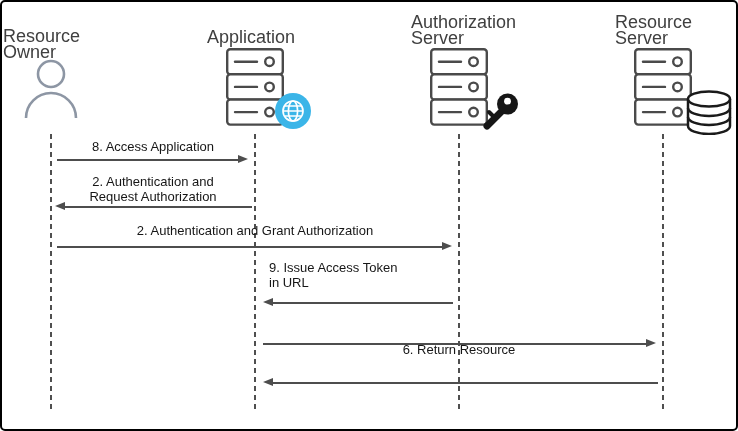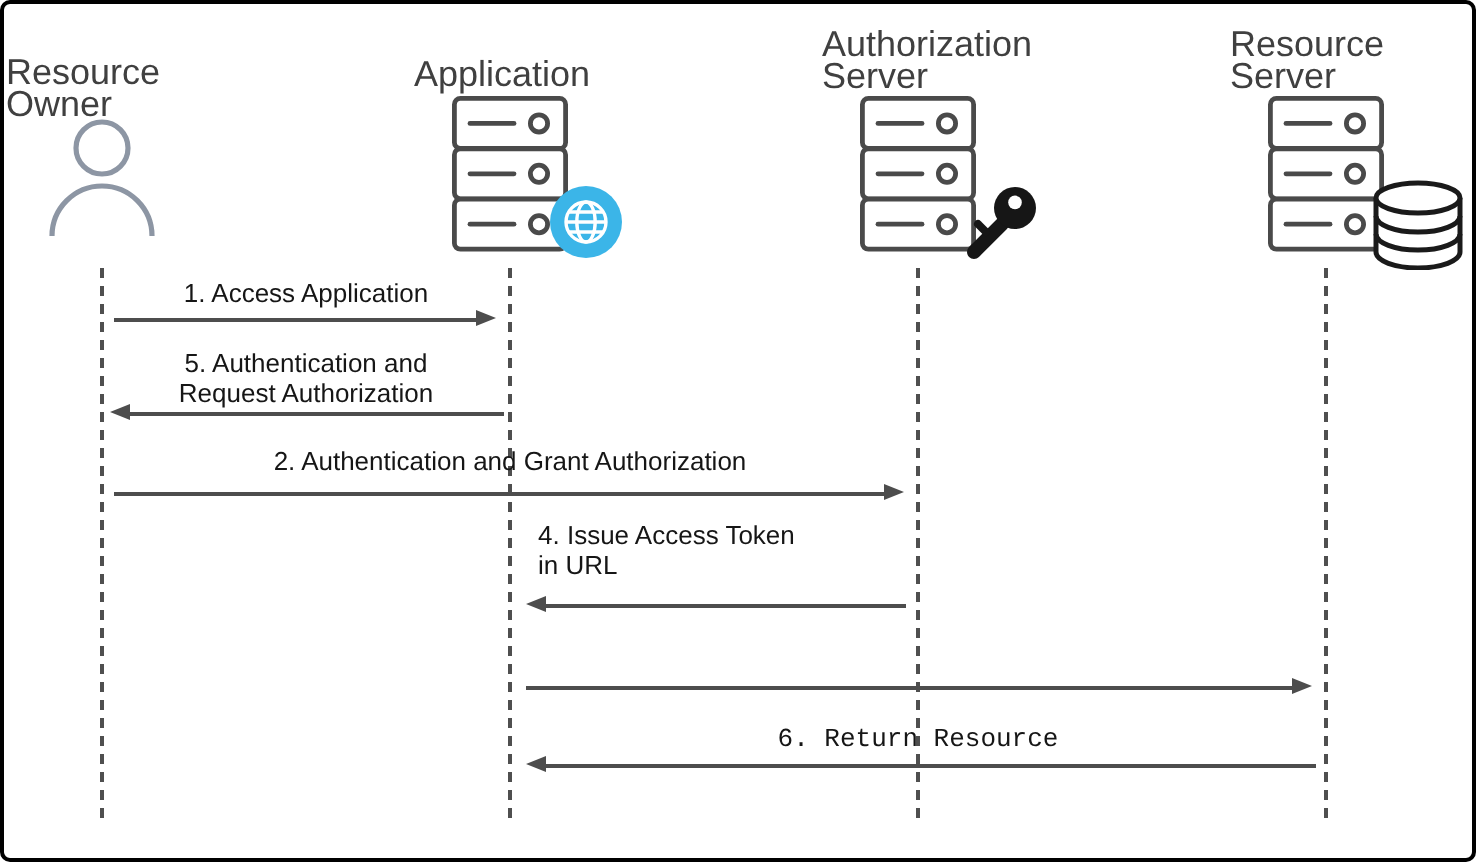--- a/index.html
+++ b/index.html
@@ -127,50 +127,50 @@
     <ellipse cx="24" cy="10" rx="21" ry="7.5" fill="#ffffff" stroke="#1a1a1a" stroke-width="2.5"></ellipse>
     <path d="M 3 19 A 21 8 0 0 0 45 19" fill="none" stroke="#1a1a1a" stroke-width="2.5"></path>
     <path d="M 3 28 A 21 8 0 0 0 45 28" fill="none" stroke="#1a1a1a" stroke-width="2.5"></path>
   </svg>
 
   <div class="lifeline" style="left:48px;"></div>
   <div class="lifeline" style="left:252px;"></div>
   <div class="lifeline" style="left:456px;"></div>
   <div class="lifeline" style="left:660px;"></div>
 
-  <div class="msg-label center" style="left:51px; top:137px; width:200px;">1. Access Application</div>
+  <div class="msg-label center" style="left:51px; top:137px; width:200px;">8. Access Application</div>
   <div class="arrow arrow-right" style="left:55px; top:157px; width:191px;">
     <span class="shaft"></span>
     <span class="head"></span>
   </div>
 
-  <div class="msg-label center" style="left:51px; top:172px; width:200px;">5. Authentication and
+  <div class="msg-label center" style="left:51px; top:172px; width:200px;">2. Authentication and
 Request Authorization</div>
   <div class="arrow arrow-left" style="left:53px; top:204px; width:197px;">
     <span class="shaft"></span>
     <span class="head"></span>
   </div>
 
   <div class="msg-label center" style="left:51px; top:221px; width:404px;">2. Authentication and Grant Authorization</div>
   <div class="arrow arrow-right" style="left:55px; top:244px; width:395px;">
     <span class="shaft"></span>
     <span class="head"></span>
   </div>
 
-  <div class="msg-label" style="left:267px; top:258px; width:200px;">4. Issue Access Token
+  <div class="msg-label" style="left:267px; top:258px; width:200px;">9. Issue Access Token
 in URL</div>
   <div class="arrow arrow-left" style="left:261px; top:300px; width:190px;">
     <span class="shaft"></span>
     <span class="head"></span>
   </div>
 
   <div class="arrow arrow-right" style="left:261px; top:341px; width:393px;">
     <span class="shaft"></span>
     <span class="head"></span>
   </div>
 
-  <div class="msg-label center" style="left:255px; top:360px; width:404px;font-family:Liberation Mono, monospace;">6. Return Resource</div>
+  <div class="msg-label center" style="left:255px; top:340px; width:404px;">6. Return Resource</div>
   <div class="arrow arrow-left" style="left:261px; top:380px; width:395px;">
     <span class="shaft"></span>
     <span class="head"></span>
   </div>
 
 </div>
 
 </body></html>

